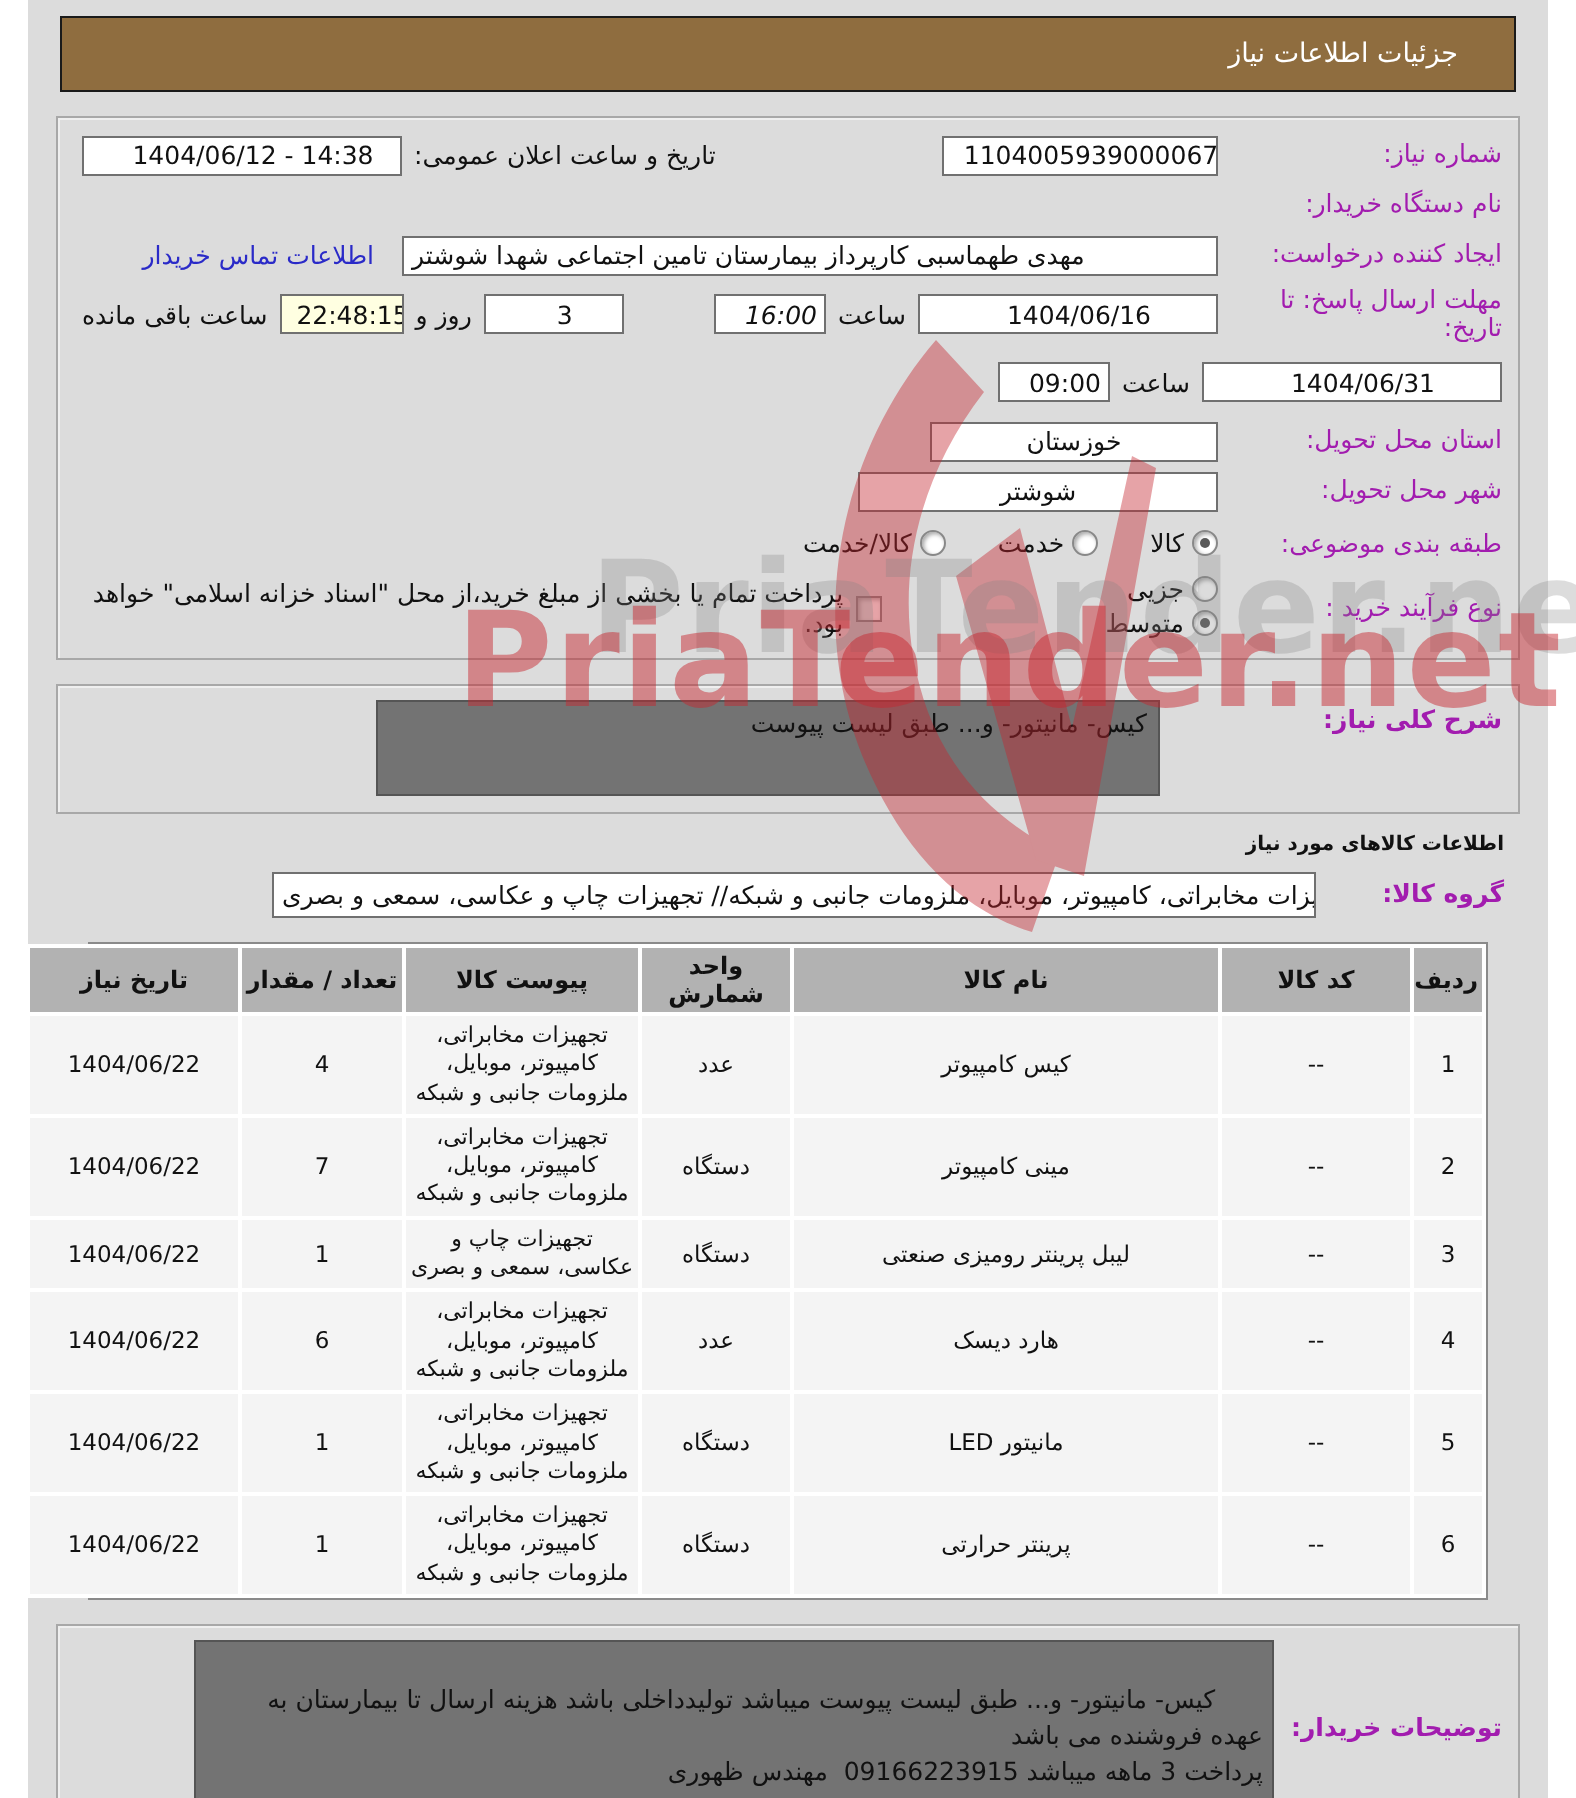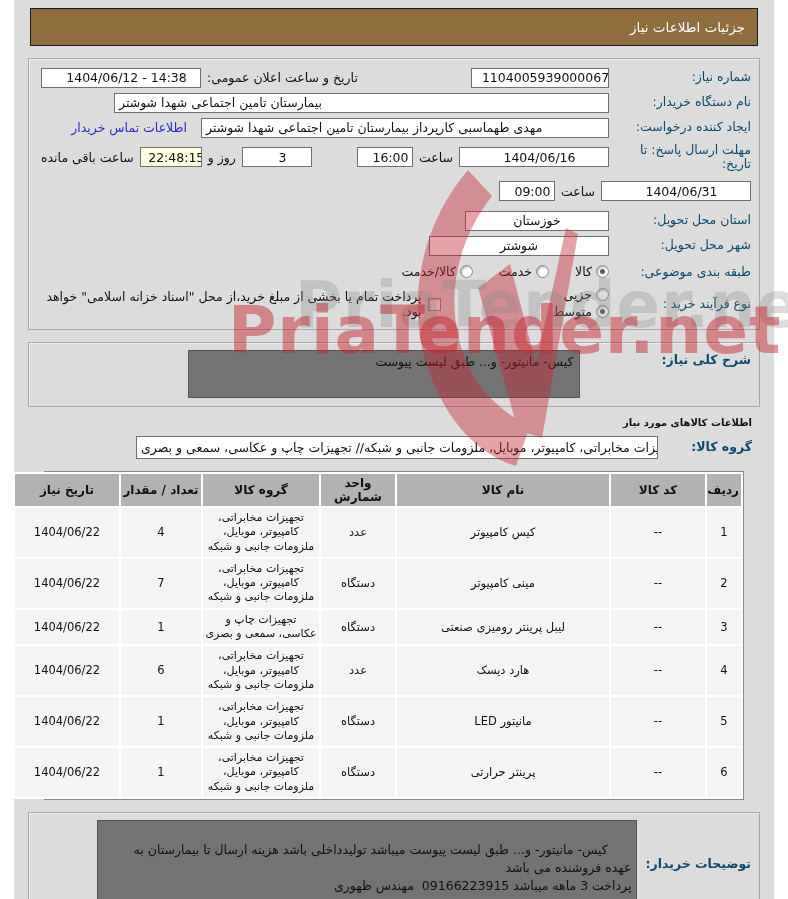--- a/index.html
+++ b/index.html
@@ -12,29 +12,29 @@
   body{
     background:#fff;
     font-family:"DejaVu Sans","Liberation Sans",sans-serif;
     font-size:12.5px; color:#111;
     position:relative;
   }
   .page{position:absolute;top:0;left:14px;right:14px;height:899px;background:var(--pagebg);}
   .titlebar{
     margin:8px 16px 0 16px;height:38px;background:var(--titlebar);
     border:1px solid #1a1a1a;color:#fff;display:flex;align-items:center;
-    padding:0 12px;font-size:13.5px;
+    padding:0 28px;font-size:13.5px;
   }
   .groupbox{
     margin:12px 14px 0 14px;border:1px solid #a8a8a8;
     box-shadow:inset 1px 1px 0 #efefef;padding:7px 8px 8px 8px;background:var(--pagebg);
   }
   .frow{display:flex;align-items:center;min-height:23px;gap:6px;}
   .frow + .frow{margin-top:2px;}
-  .flabel{width:136px;flex:0 0 136px;line-height:1.15;color:#0c4a6e;}
+  .flabel{width:136px;flex:0 0 136px;line-height:1.15;color:#a21caf;}
   .input{
     background:#fff;border:1px solid var(--inputborder);height:20px;
     display:flex;align-items:center;justify-content:center;padding:0 4px;overflow:hidden;
     white-space:nowrap;
   }
   .input.right{justify-content:flex-end;}
   .num{direction:ltr;unicode-bidi:isolate;padding-left:15px;}
   .link{color:var(--link);cursor:pointer;margin-right:8px;}
   .pushleft{margin-right:auto;display:flex;align-items:center;gap:6px;padding-left:4px;}
   .hl{background:var(--highlight);}
@@ -95,34 +95,33 @@
       <div class="flabel">شماره نیاز:</div>
       <div class="input num" style="width:138px;">1104005939000067</div>
       <div class="pushleft">
         <span>تاریخ و ساعت اعلان عمومی:</span>
         <div class="input num" style="width:160px;">1404/06/12 - 14:38</div>
       </div>
     </div>
 
     <div class="frow">
       <div class="flabel">نام دستگاه خریدار:</div>
-      <div class="input right" style="width:495px;">بیمارستان تامین اجتماعی شهدا شوشتر</div>
     </div>
 
     <div class="frow">
       <div class="flabel">ایجاد کننده درخواست:</div>
       <div class="input right" style="width:408px;">مهدی طهماسبی کارپرداز بیمارستان تامین اجتماعی شهدا شوشتر</div>
       <span class="link">اطلاعات تماس خریدار</span>
     </div>
 
     <div class="frow" style="min-height:32px;">
       <div class="flabel">مهلت ارسال پاسخ: تا تاریخ:</div>
       <div class="input num" style="width:150px;">1404/06/16</div>
       <span>ساعت</span>
-      <div class="input num" style="width:56px;">16:00</div>
+      <div class="input num" style="width:56px;font-style:italic;">16:00</div>
       <div class="pushleft">
         <div class="input num" style="width:70px;">3</div>
         <span>روز و</span>
         <div class="input num hl" style="width:62px;">22:48:15</div>
         <span>ساعت باقی مانده</span>
       </div>
     </div>
 
     <div class="frow" style="min-height:32px;">
       <div class="input num" style="width:150px;">1404/06/31</div>
@@ -190,21 +189,21 @@
           <col style="width:118px;">
           <col style="width:82px;">
           <col style="width:106px;">
       </colgroup>
       <thead>
           <tr>
             <th>ردیف</th>
             <th>کد کالا</th>
             <th>نام کالا</th>
             <th>واحد شمارش</th>
-            <th>گروه کالا</th>
+            <th>پیوست کالا</th>
             <th>تعداد / مقدار</th>
             <th>تاریخ نیاز</th>
           </tr>
         </thead>
       <tbody>
           <tr>
             <td>1</td>
             <td>--</td>
             <td>کیس کامپیوتر</td>
             <td>عدد</td>

